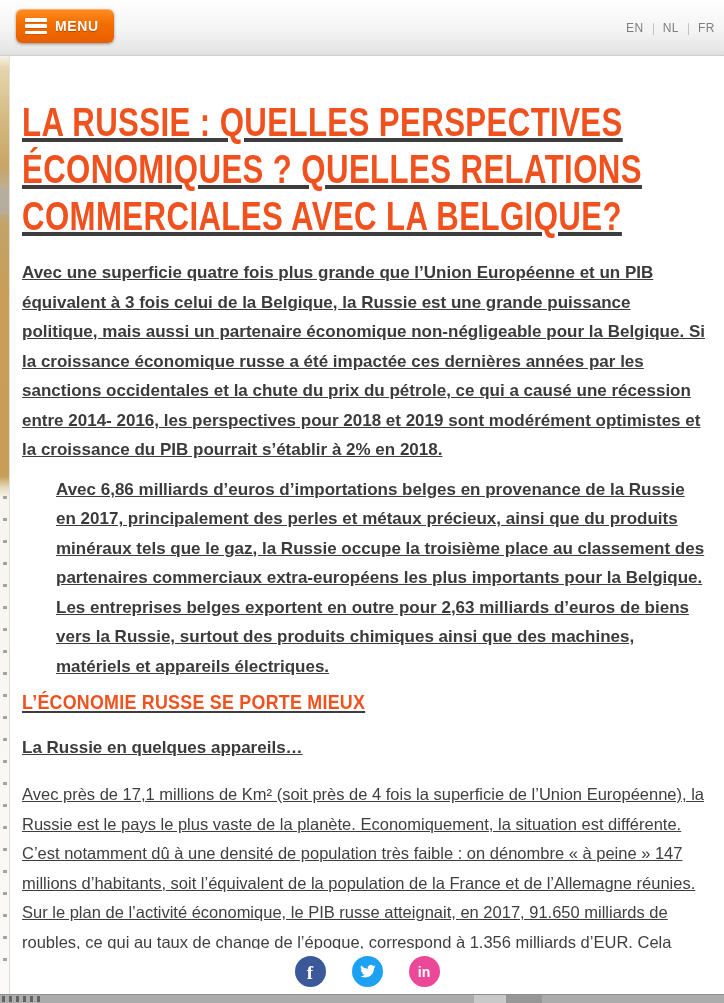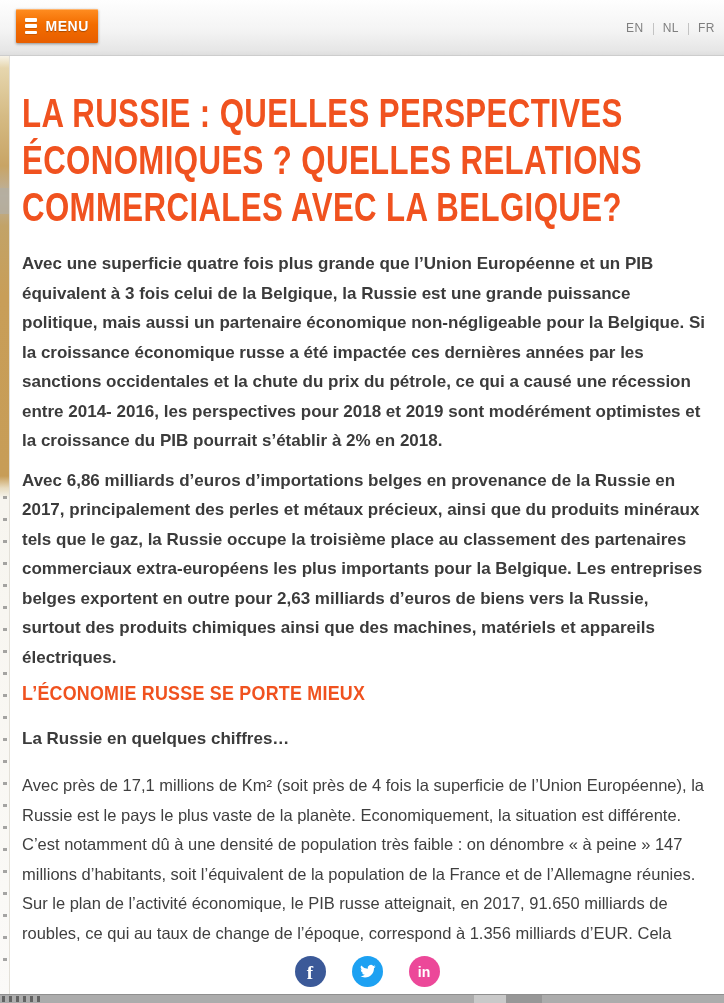--- a/index.html
+++ b/index.html
@@ -9,22 +9,22 @@
     background:#fff; font-family:"Liberation Sans", sans-serif; color:#3d3d3d;
   }
 
   
   .header {
     position:absolute; top:0; left:0; right:0; height:56px; z-index:30;
     background:linear-gradient(180deg,#fefefe 0%,#f4f4f4 55%,#e6e6e6 92%,#dedede 100%);
     border-bottom:1px solid #cdcdcd;
   }
   .menu-btn {
-    position:absolute; left:16px; top:9px; width:82px; height:34px;
-    border:0; border-radius:1px; cursor:pointer;
+    position:absolute; left:16px; top:9px; width:98px; height:34px;
+    border:0; border-radius:6px; cursor:pointer;
     background:linear-gradient(180deg,#ff8d21 0%,#f36d00 45%,#e75e00 100%);
     box-shadow:0 1px 3px rgba(0,0,0,.4), inset 0 1px 0 rgba(255,255,255,.35);
     display:flex; align-items:center; gap:8px; padding:0 9px;
   }
   .hamburger { width:22px; height:16px; display:flex; flex-direction:column; justify-content:space-between; }
   .hamburger i { display:block; height:3.5px; background:#fff; border-radius:1px; box-shadow:0 1px 0 rgba(0,0,0,.15); }
   .menu-label { color:#fff; font-size:14px; font-weight:bold; letter-spacing:.6px; text-shadow:0 1px 1px rgba(0,0,0,.3); }
 
   .logo { position:absolute; left:50%; top:9px; transform:translateX(-50%); display:flex; align-items:flex-end; gap:4px; cursor:pointer; }
   .logo-text {
@@ -46,29 +46,29 @@
       #e8dcc0 432px, #f7f5ef 442px, #fbfaf8 100%);
     border-right:1px solid #e3e0d8;
   }
   .strip-text-marks {
     position:absolute; left:3px; top:440px; width:4px; height:470px; opacity:.55;
     background:repeating-linear-gradient(180deg,#5f5f5f 0 3px, transparent 3px 22px);
   }
   .strip-object { position:absolute; left:0; top:132px; width:9px; height:26px; background:#b3aea1; opacity:.8; }
 
   
-  .content { position:absolute; left:10px; top:56px; width:714px; bottom:0; background:#fff; padding:8px 16px 0 12px; z-index:3; }
+  .content { position:absolute; left:10px; top:56px; width:714px; bottom:0; background:#fff; padding:17px 16px 0 12px; z-index:3;text-decoration:underline; }
 
   .title {
     margin-top:26px; width:880px; transform:scaleX(.78); transform-origin:top left;
     font-size:40px; line-height:47px; font-weight:700; letter-spacing:.5px;
     color:#f0521f;
   }
   .lead { margin-top:18px; font-size:17px; line-height:29.5px; font-weight:bold; color:#3b3b3b; }
-  .lead + .lead { margin-top:10px; }
+  .lead + .lead { margin-top:10px;margin-left:34px; }
   .section-heading {
     margin-top:8px; width:800px; transform:scaleX(.85); transform-origin:top left;
     font-size:21px; line-height:25px; font-weight:700; letter-spacing:.3px; color:#f0521f;
   }
   .sub-heading { margin-top:24px; font-size:17px; font-weight:bold; color:#3b3b3b; }
   .body-par { margin-top:22px; font-size:16.5px; line-height:29.5px; font-weight:normal; color:#3f3f3f; }
 
   
   .social-bar {
     position:absolute; left:10px; right:0; bottom:9px; height:45px; z-index:10;
@@ -127,21 +127,21 @@
     </nav>
   </header>
 
   <main class="content">
     <h1 class="title">LA RUSSIE : QUELLES PERSPECTIVES ÉCONOMIQUES ? QUELLES RELATIONS COMMERCIALES AVEC LA BELGIQUE?</h1>
 
     <p class="lead">Avec une superficie quatre fois plus grande que l’Union Européenne et un PIB équivalent à 3 fois celui de la Belgique, la Russie est une grande puissance politique, mais aussi un partenaire économique non-négligeable pour la Belgique. Si la croissance économique russe a été impactée ces dernières années par les sanctions occidentales et la chute du prix du pétrole, ce qui a causé une récession entre 2014- 2016, les perspectives pour 2018 et 2019 sont modérément optimistes et la croissance du PIB pourrait s’établir à 2% en 2018.</p>
     <p class="lead">Avec 6,86 milliards d’euros d’importations belges en provenance de la Russie en 2017, principalement des perles et métaux précieux, ainsi que du produits minéraux tels que le gaz, la Russie occupe la troisième place au classement des partenaires commerciaux extra-européens les plus importants pour la Belgique. Les entreprises belges exportent en outre pour 2,63 milliards d’euros de biens vers la Russie, surtout des produits chimiques ainsi que des machines, matériels et appareils électriques.</p>
 
     <h2 class="section-heading">L’ÉCONOMIE RUSSE SE PORTE MIEUX</h2>
-    <h3 class="sub-heading">La Russie en quelques chiffres…</h3>
+    <h3 class="sub-heading">La Russie en quelques appareils…</h3>
 
     <p class="body-par">Avec près de 17,1 millions de Km² (soit près de 4 fois la superficie de l’Union Européenne), la Russie est le pays le plus vaste de la planète. Economiquement, la situation est différente. C’est notamment dû à une densité de population très faible : on dénombre « à peine » 147 millions d’habitants, soit l’équivalent de la population de la France et de l’Allemagne réunies. Sur le plan de l’activité économique, le PIB russe atteignait, en 2017, 91.650 milliards de roubles, ce qui au taux de change de l’époque, correspond à 1.356 milliards d’EUR. Cela situe le PIB russe entre celui de l’Espagne et de l’Italie, ou encore à un peu plus de 3 fois celui de la Belgique. Si l’on corrige néanmoins ces chiffres compte tenu d’un taux de change qui ne reflète pas bien un niveau de prix plus faible en Russie, on peut néanmoins considérer qu’en parité de pouvoir d’achat,</p>
   </main>
 
   <div class="social-bar">
     <button class="social-btn facebook">
       <span class="fb-glyph">f</span>
     </button>
     <button class="social-btn twitter">
       <svg class="tw-svg" viewBox="0 0 24 24" aria-hidden="true">

